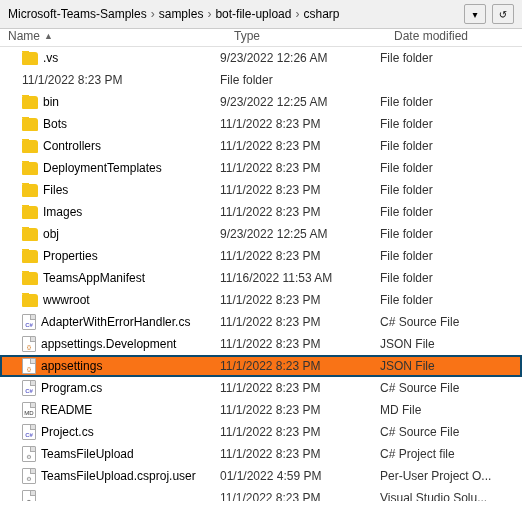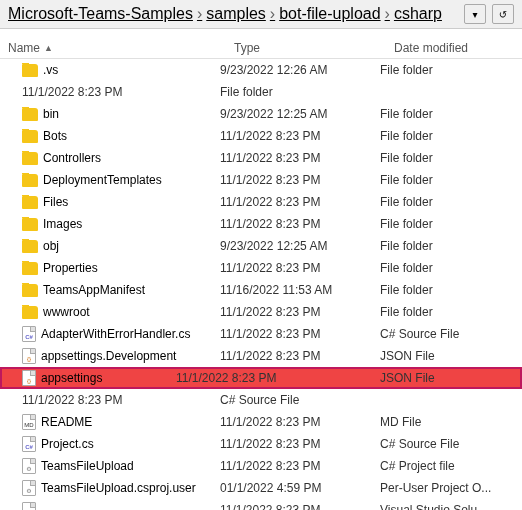--- a/index.html
+++ b/index.html
@@ -16,23 +16,22 @@
       border-bottom: 1px solid #ccc;
       padding: 4px 8px;
       display: flex;
       align-items: center;
       justify-content: space-between;
     }
     .breadcrumb {
       display: flex;
       align-items: flex-end;
       gap: 2px;
-      font-size: 16px;
+      font-size: 12px;
       color: #000;
-      text-decoration: underline;
     }
     .breadcrumb span {
       color: #000;
     }
     .breadcrumb .sep {
       color: #666;
       margin: 0 2px;
     }
     .title-controls {
       display: flex;
@@ -46,21 +45,21 @@
       height: 20px;
       cursor: pointer;
       font-size: 10px;
       display: flex;
       align-items: center;
       justify-content: center;
     }
     .file-list-header {
       display: grid;
       grid-template-columns: 1fr 160px 120px;
-      padding: 12px 8px 3px 8px;
+      padding: 0 8px 3px 8px;
       border-bottom: 1px solid #e0e0e0;
       background: #fff;
       font-size: 12px;
       color: #555;
       align-items: center;
     }
     .file-list-header .name-col {
       display: flex;
       align-items: center;
       gap: 4px;
@@ -76,23 +75,22 @@
     .file-row {
       display: grid;
       grid-template-columns: 1fr 160px 120px;
       padding: 1px 20px;
       align-items: center;
       min-height: 22px;
       font-size: 12px;
       border: 2px solid transparent;
     }
     .file-row.selected {
-      background: #ef4444;
-      border: 2px solid #be185d;
-      gap: 44px;
+      background: #f97316;
+      border: 2px solid #0c4a6e;
     }
     .name-cell {
       display: flex;
       align-items: center;
       gap: 5px;
       white-space: nowrap;
       overflow: hidden;
       text-overflow: ellipsis;
     }
     .folder-icon {
@@ -303,20 +301,26 @@
     <div class="name-cell">
       <div class="file-icon">
           <span class="json-icon">{}</span>
         </div>
       <span>appsettings</span>
     </div>
     <div class="date-cell">11/1/2022 8:23 PM</div>
     <div class="type-cell">JSON File</div>
   </div>
     <div class="file-row">
+    <div class="name-cell">
+      <div class="file-icon">
+          <span class="cs-icon">C#</span>
+        </div>
+      <span>Program.cs</span>
+    </div>
     <div class="date-cell">11/1/2022 8:23 PM</div>
     <div class="type-cell">C# Source File</div>
   </div>
     <div class="file-row">
     <div class="name-cell">
       <div class="file-icon">
           <span class="md-icon">MD</span>
         </div>
       <span>README</span>
     </div>

